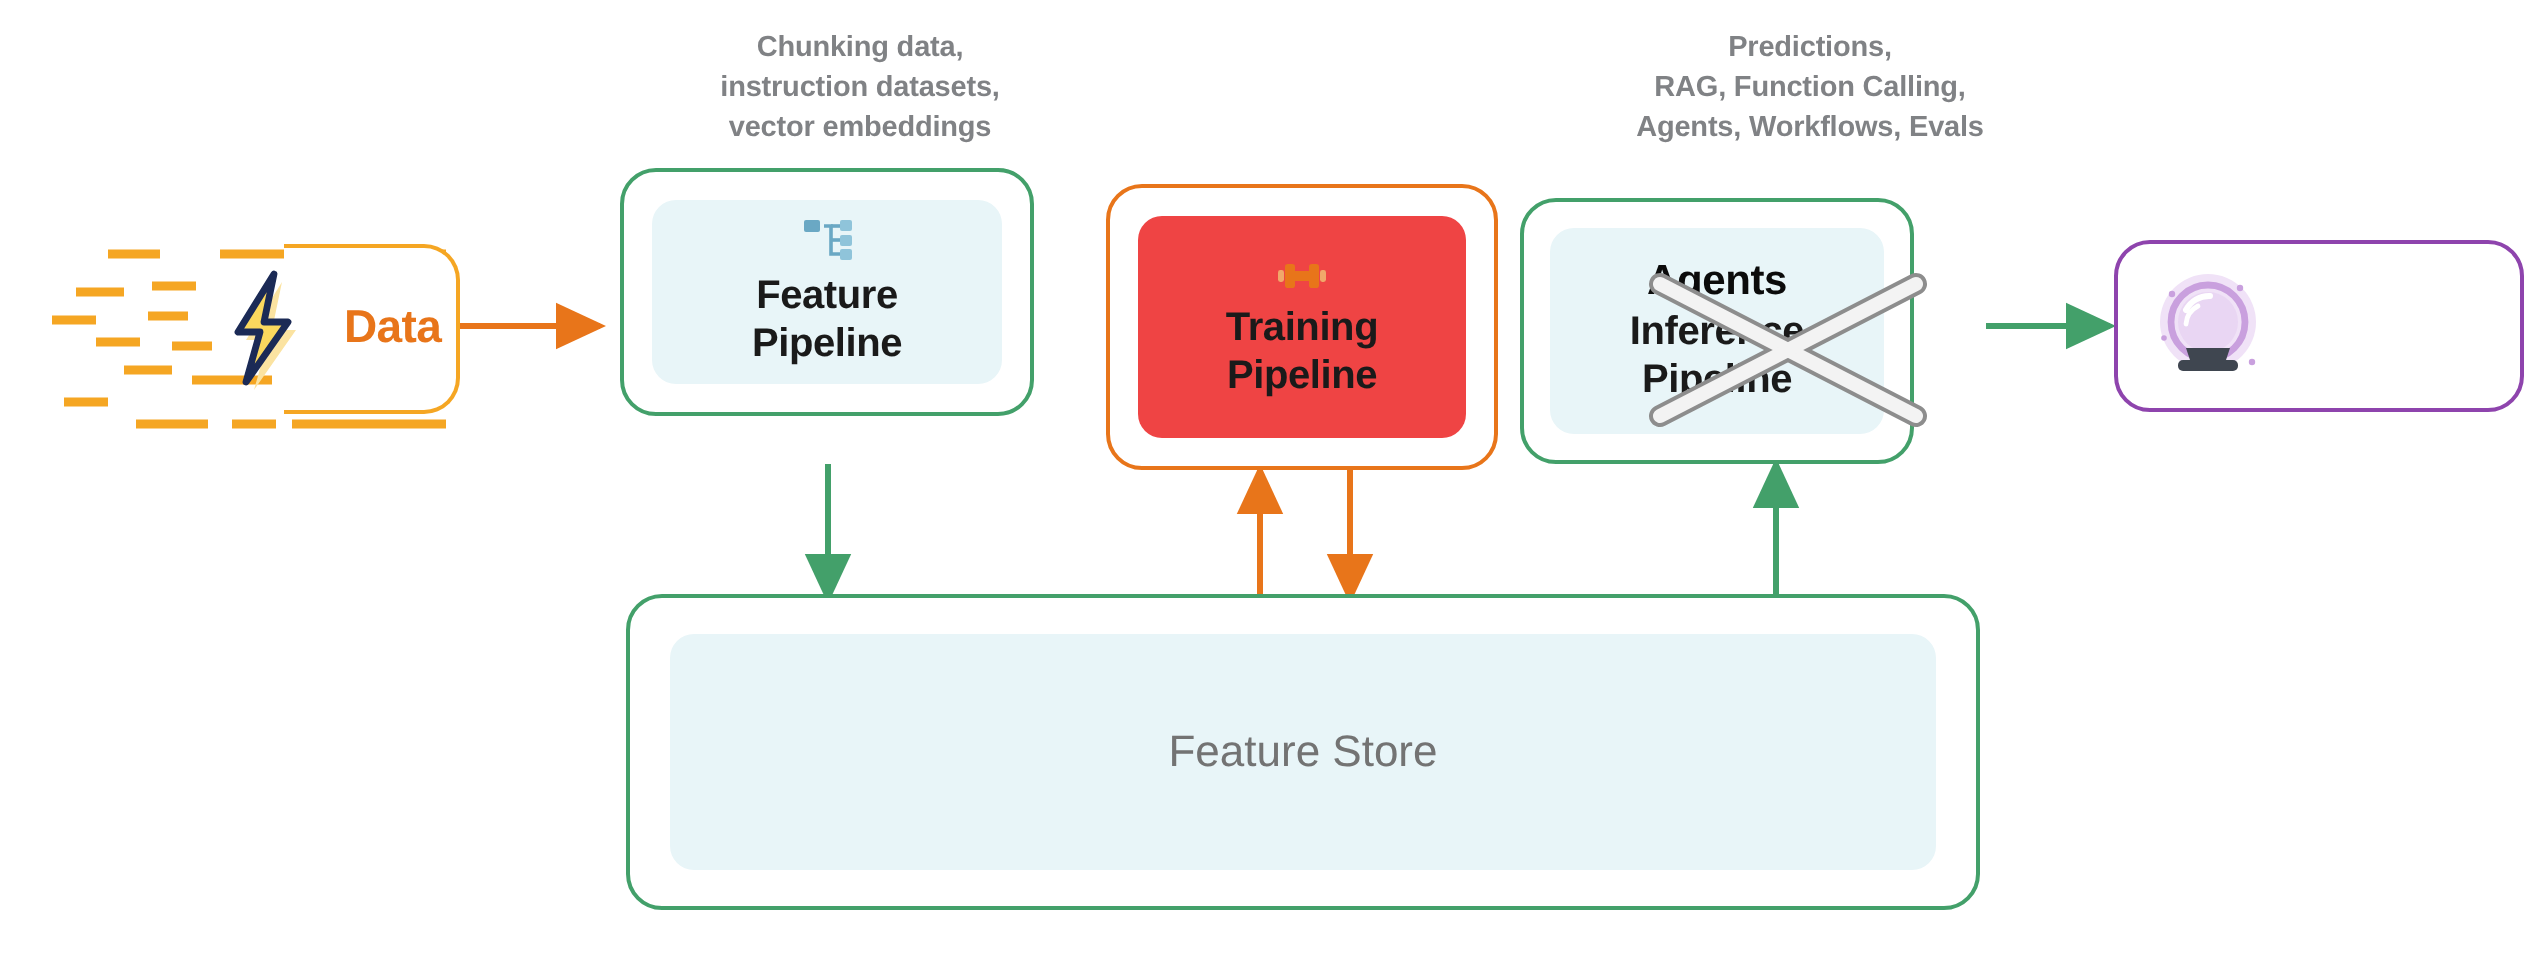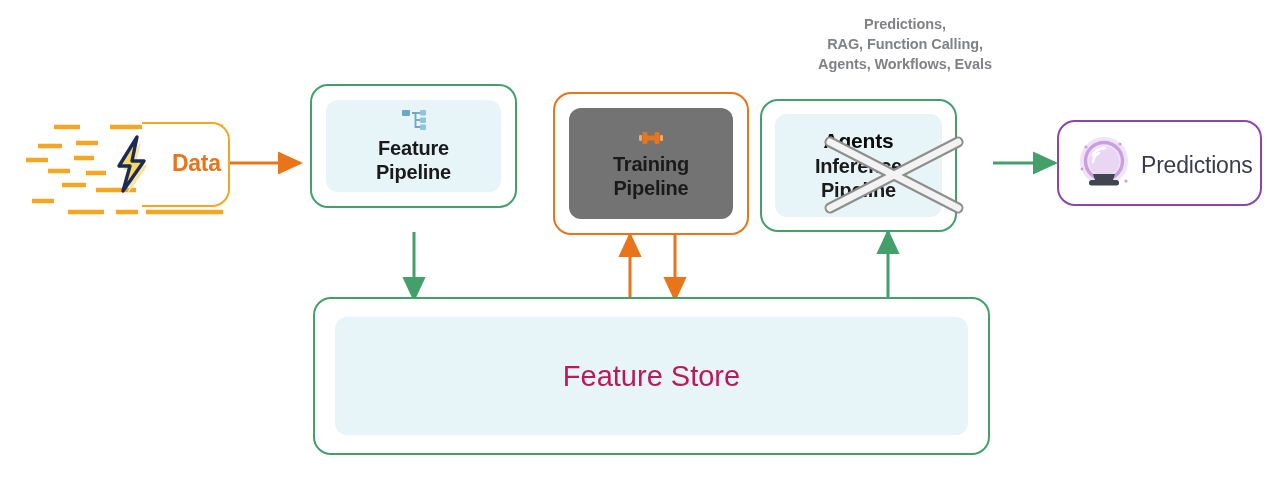--- a/index.html
+++ b/index.html
@@ -48,21 +48,21 @@
   .inner {
     box-sizing: border-box;
     position: absolute;
     border-radius: 12px;
     display: flex;
     flex-direction: column;
     align-items: center;
     justify-content: center;
   }
   .inner.blue   { background: #e8f5f8; }
-  .inner.peach  { background: #737373; }
+  .inner.peach  { background: #ef4444; }
 
   .ptitle {
     font-weight: bold;
     font-size: 20px;
     line-height: 24px;
     color: #1a1a1a;
     text-align: center;
     letter-spacing: -0.2px;
   }
 
@@ -88,22 +88,22 @@
 
   
   .pred-label {
     font-size: 23px;
     color: #3b3b4f;
     letter-spacing: -0.2px;
   }
 
   
   .fs-title {
-    font-size: 29px;
-    color: #be185d;
+    font-size: 22px;
+    color: #737373;
     line-height: 36px;
     text-align: left;
   }
   .fs-sub {
     font-size: 21px;
     color: #111;
     line-height: 28px;
     text-align: center;
   }
 
@@ -116,20 +116,23 @@
     text-align: center;
   }
 
   svg { display: block; overflow: visible; }
 </style>
 </head>
 <body>
 
 <div id="stage">
 
+  <div class="abs caption" style="left:305px; top:14px; width:250px;">Chunking data,
+instruction datasets,
+vector embeddings</div>
 
 
   <div class="abs caption" style="left:780px; top:14px; width:250px;">Predictions,
 RAG, Function Calling,
 Agents, Workflows, Evals</div>
 
   <svg class="abs" style="left:0; top:0; width:1274px; height:480px;">
     <defs>
       <marker id="ah-green" markerWidth="9" markerHeight="9" refX="7.4" refY="4.5" orient="auto">
         <path d="M0,0.6 L8.4,4.5 L0,8.4 z" fill="#43a06a"></path>
@@ -256,21 +259,20 @@
     <path d="M20,22 A13,13 0 0 1 32,15" stroke="#ffffff" stroke-width="3" fill="none" stroke-linecap="round"></path>
     <path d="M20,29 A11,11 0 0 1 26,20" stroke="#ffffff" stroke-width="2.4" fill="none" stroke-linecap="round"></path>
     <rect x="16" y="47" width="30" height="5.5" rx="2.5" fill="#3f4650"></rect>
     <path d="M22,47 L20,41 L42,41 L40,47 Z" fill="#3f4650"></path>
     <circle cx="13" cy="14" r="1.6" fill="#c9a0de"></circle>
     <circle cx="47" cy="11" r="1.6" fill="#c9a0de"></circle>
     <circle cx="53" cy="48" r="1.6" fill="#c9a0de"></circle>
     <circle cx="9" cy="36" r="1.4" fill="#c9a0de"></circle>
   </svg>
 
-  <div class="abs pred-label" style="left:1141px; top:152px; width:120px;">Predictions</div>
 
   <div class="abs obox green" style="left:313px; top:297px; width:677px; height:158px;">
     <div class="inner blue" style="left:20px; top:18px; right:20px; bottom:18px;">
       <div class="fs-title">Feature Store</div>
     </div>
   </div>
 
 </div>
 
 </body></html>

